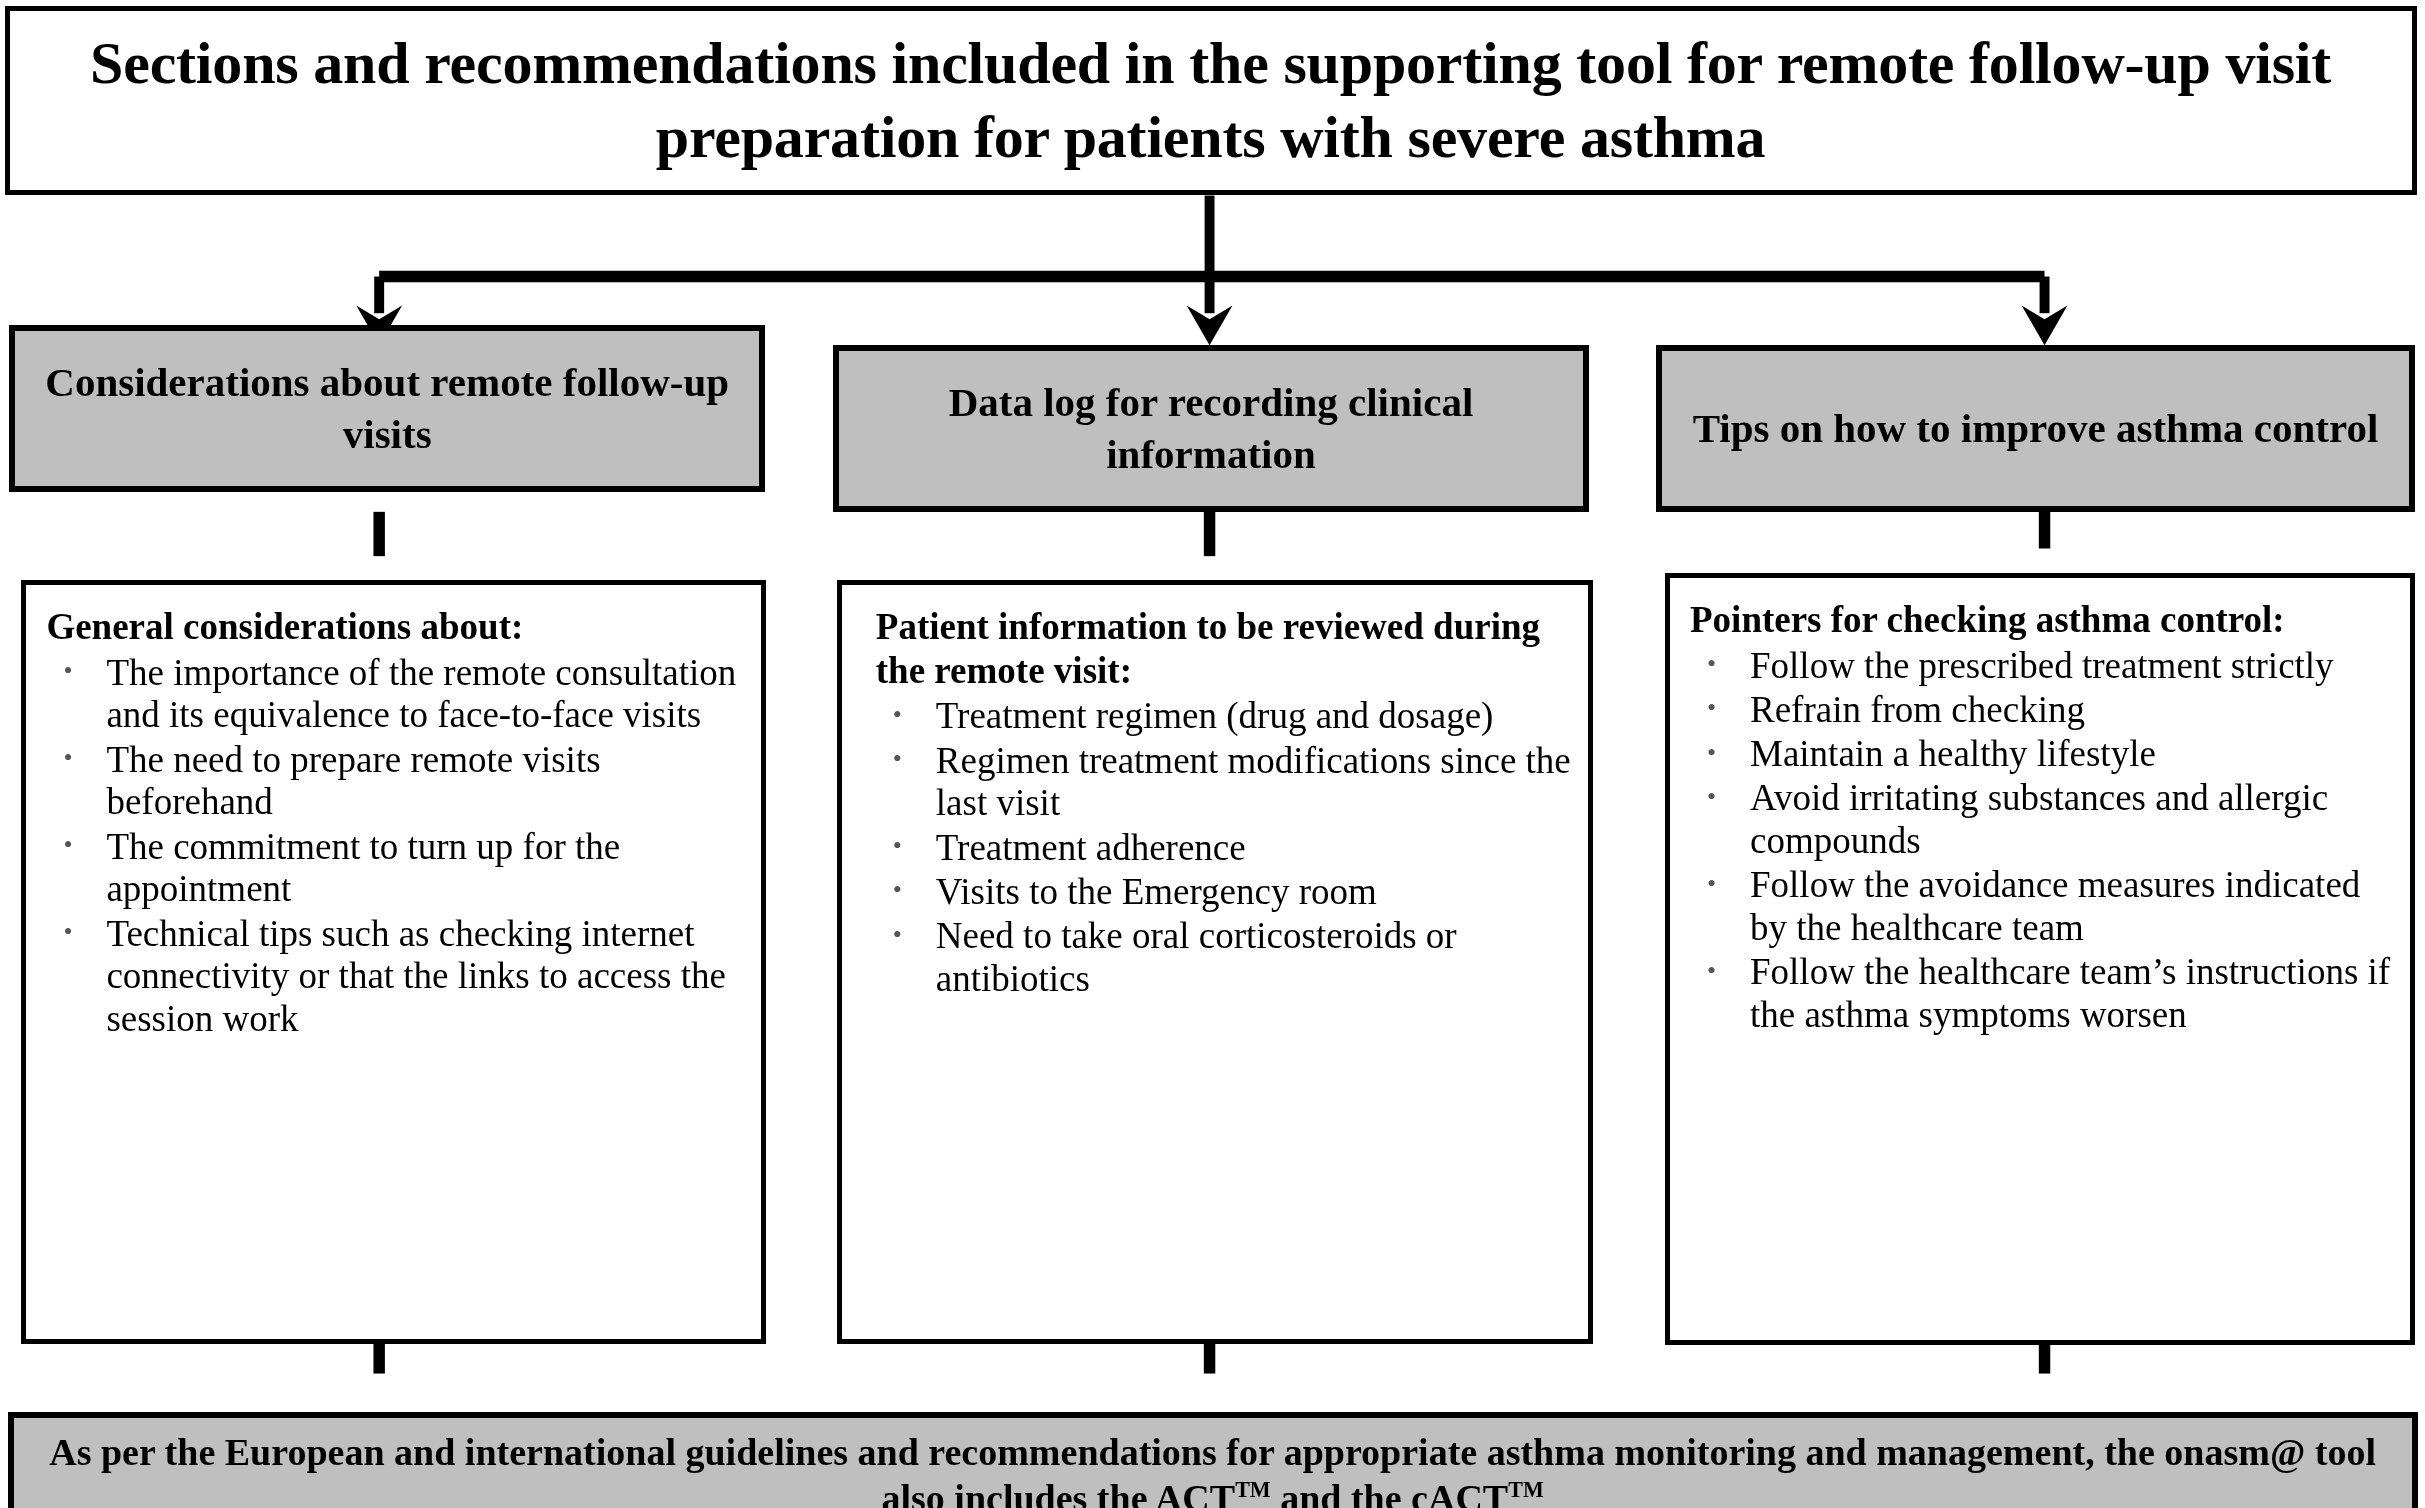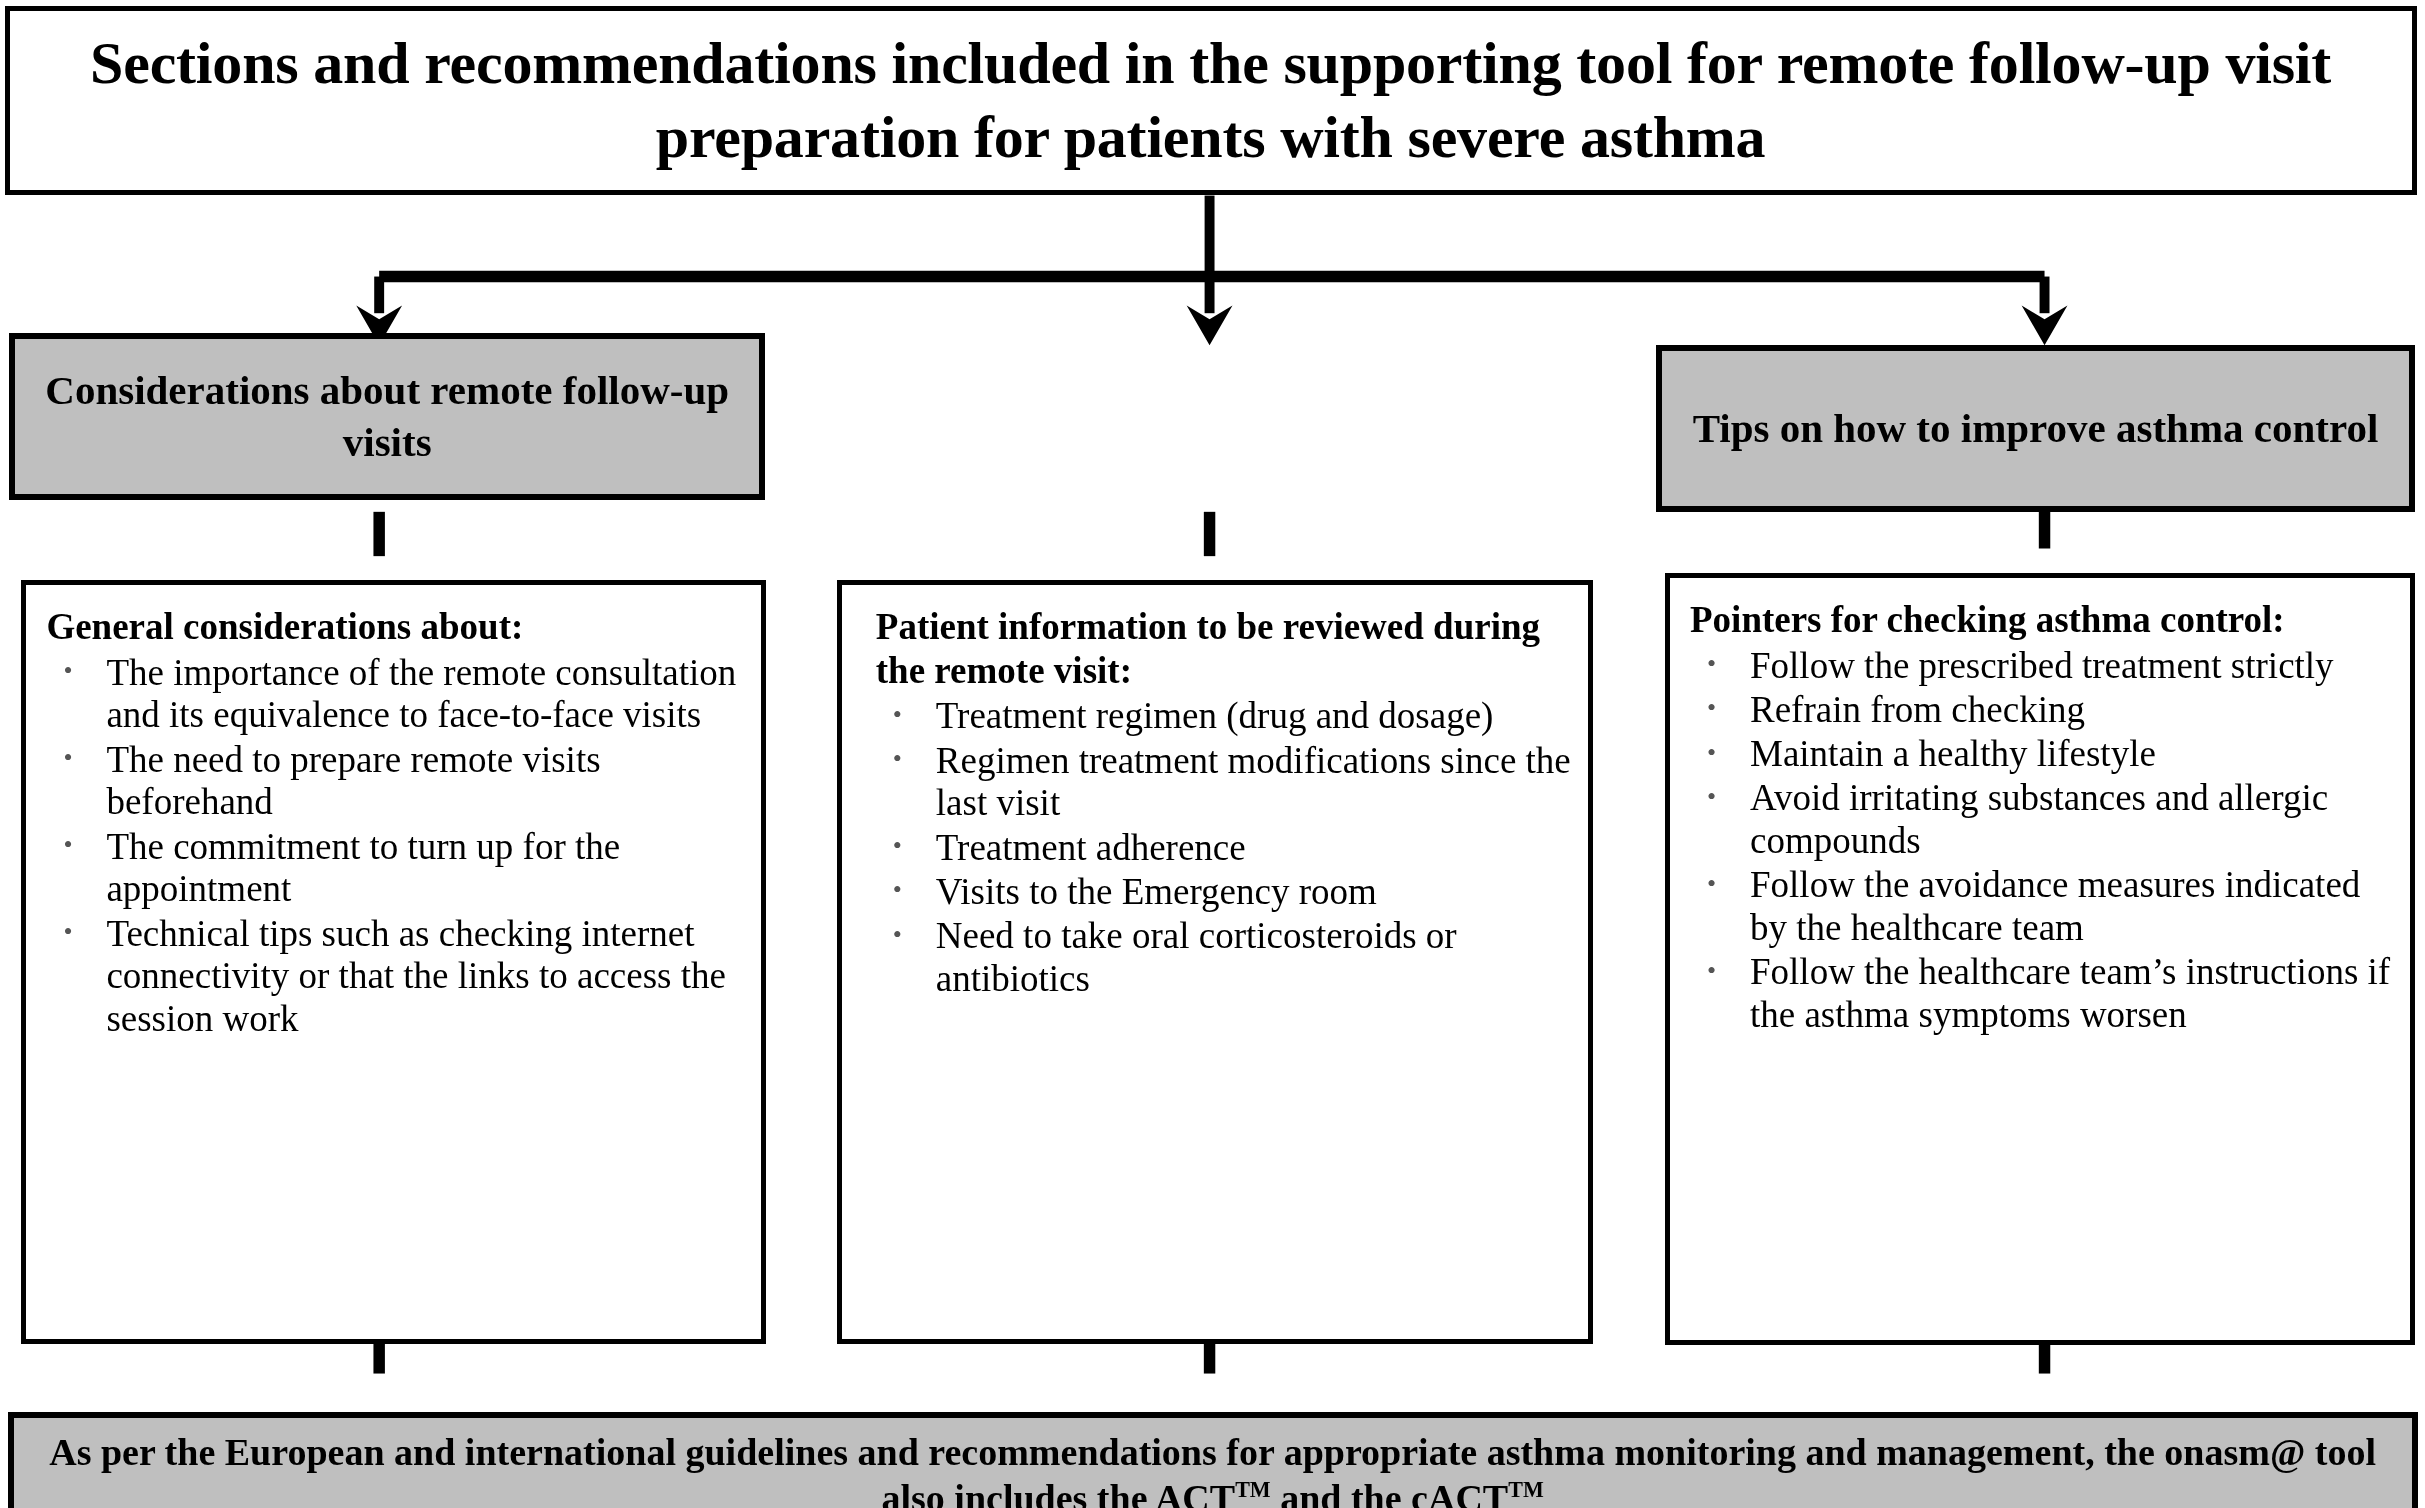--- a/index.html
+++ b/index.html
@@ -65,21 +65,21 @@
     align-items: center;
     justify-content: center;
     padding: 4.6px 21.4px;
   }
   .hdr-text {
     font-size: 41px;
     font-weight: bold;
     line-height: 1.25;
     text-align: center;
   }
-  #hdr-1 { left: 9.2px;   top: 333px; width: 756px;  height: 167px; }
+  #hdr-1 { left: 9.2px;   top: 325px; width: 756px;  height: 167px; }
   #hdr-2 { left: 833px; top: 345px; width: 756px;  height: 167px; }
   #hdr-3 { left: 1656px; top: 345px; width: 759px;  height: 167px; }
 
   
   .body-box {
     position: absolute;
     box-sizing: border-box;
     border: 5.3px solid #000000;
     background: #ffffff;
     padding: 20px 17px 13.8px 20px;
@@ -176,20 +176,23 @@
     <path d="M 1583 670 L 1583 728" stroke="#000000" stroke-width="15" fill="none"></path>
     <path d="M 2676 670 L 2676 718" stroke="#000000" stroke-width="15" fill="none"></path>
 
     <path d="M 496 1728 L 496 1798" stroke="#000000" stroke-width="15" fill="none"></path>
     <path d="M 1583 1728 L 1583 1798" stroke="#000000" stroke-width="15" fill="none"></path>
     <path d="M 2676 1728 L 2676 1798" stroke="#000000" stroke-width="15" fill="none"></path>
   </svg>
 
   <div class="hdr-box" id="hdr-1">
     <div class="hdr-text">Considerations about remote follow-up visits</div>
+  </div>
+  <div class="hdr-box" id="hdr-2">
+    <div class="hdr-text">Data log for recording clinical information</div>
   </div>
   <div class="hdr-box" id="hdr-3">
     <div class="hdr-text">Tips on how to improve asthma control</div>
   </div>
 
   <div class="body-box" id="body-1">
     <p class="body-heading">General considerations about:</p>
     <ul class="bullets">
       <li>The importance of the remote consultation and its equivalence to face-to-face visits</li>
       <li>The need to prepare remote visits beforehand</li>

